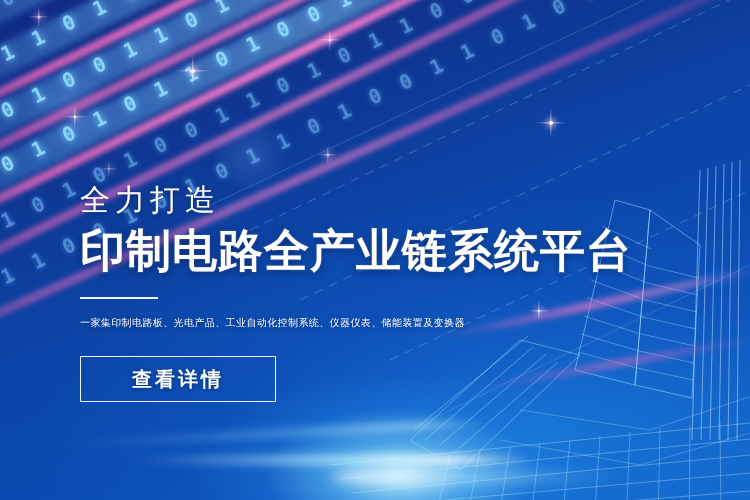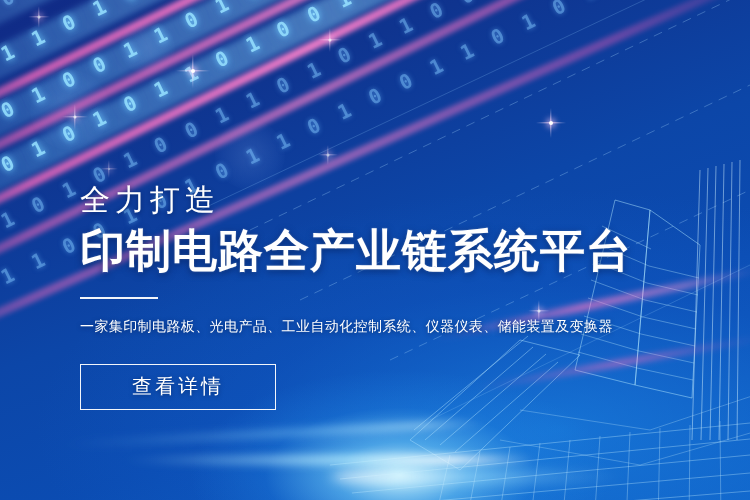--- a/index.html
+++ b/index.html
@@ -52,28 +52,28 @@
 
   #eyebrow{font-size:30px;line-height:1;color:#ffffff;letter-spacing:5px;font-weight:400;
            text-shadow:0 1px 4px rgba(0,20,60,0.45);}
 
   #headline{margin-top:12px;font-size:45px;line-height:1.06;color:#ffffff;font-weight:700;
             letter-spacing:1px;white-space:nowrap;
             text-shadow:0 2px 7px rgba(0,20,70,0.55),0 0 2px rgba(255,255,255,0.3);}
 
   #divider{margin-top:22px;width:78px;height:2px;background:#ffffff;opacity:0.95;}
 
-  #desc{margin-top:14px;font-size:14px;line-height:1.95;color:#ffffff;font-weight:500;
+  #desc{margin-top:14px;font-size:10px;line-height:1.95;color:#ffffff;font-weight:500;
         letter-spacing:0.4px;white-space:nowrap;
         text-shadow:0 1px 4px rgba(0,25,70,0.6);}
 
   #cta{margin-top:24px;display:flex;align-items:center;justify-content:center;
        width:196px;height:46px;border:1.6px solid rgba(255,255,255,0.95);
        box-sizing:border-box;cursor:pointer;background:transparent;}
-  #ctaLabel{font-size:20px;color:#ffffff;letter-spacing:3px;font-weight:400;
+  #ctaLabel{font-size:20px;color:#ffffff;letter-spacing:3px;font-weight:700;
             text-shadow:0 1px 4px rgba(0,20,60,0.5);}
 </style>
 </head>
 <body>
 
 <div id="banner">
 
   <div class="layer">
 
     <div class="bokeh" style="left:30px;top:70px;width:80px;height:80px;"></div>

